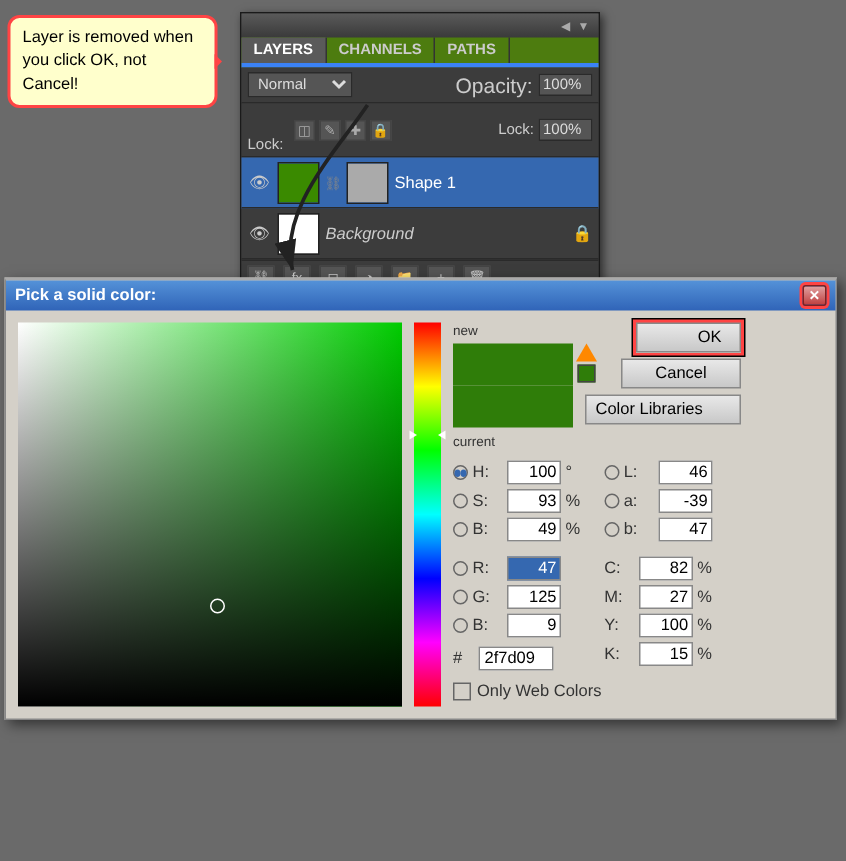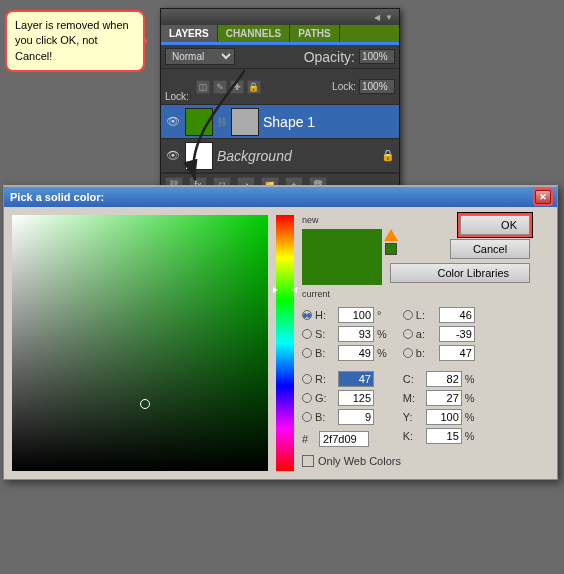--- a/index.html
+++ b/index.html
@@ -131,21 +131,21 @@
     .layer-thumb-green {
       background: #3a8a00;
       width: 100%; height: 100%;
     }
     .layer-thumb-white {
       background: #fff;
       width: 100%; height: 100%;
     }
     .layer-name {
       color: #fff;
-      font-size: 14px;
+      font-size: 11px;
     }
     .layer-name.italic {
       font-style: italic;
       color: #ccc;
     }
     .layer-lock {
       margin-left: auto;
       color: #aaa;
       font-size: 11px;
     }
@@ -352,25 +352,25 @@
       border: 1px solid #888;
       padding: 3px 6px;
       font-size: 11px;
       cursor: pointer;
       width: 120px;
       text-align: center;
     }
     .btn-color-lib {
       background: linear-gradient(to bottom, #e8e8e8, #c8c8c8);
       border: 1px solid #888;
-      padding: 3px 20px;
+      padding: 3px 6px;
       font-size: 11px;
       cursor: pointer;
-      width: 140px;
-      text-align: right;
+      width: 104px;
+      text-align: left;
     }
 
     
     .color-values {
       display: flex;
       gap: 16px;
       margin-top: 4px;
     }
     .values-col {
       display: flex;

